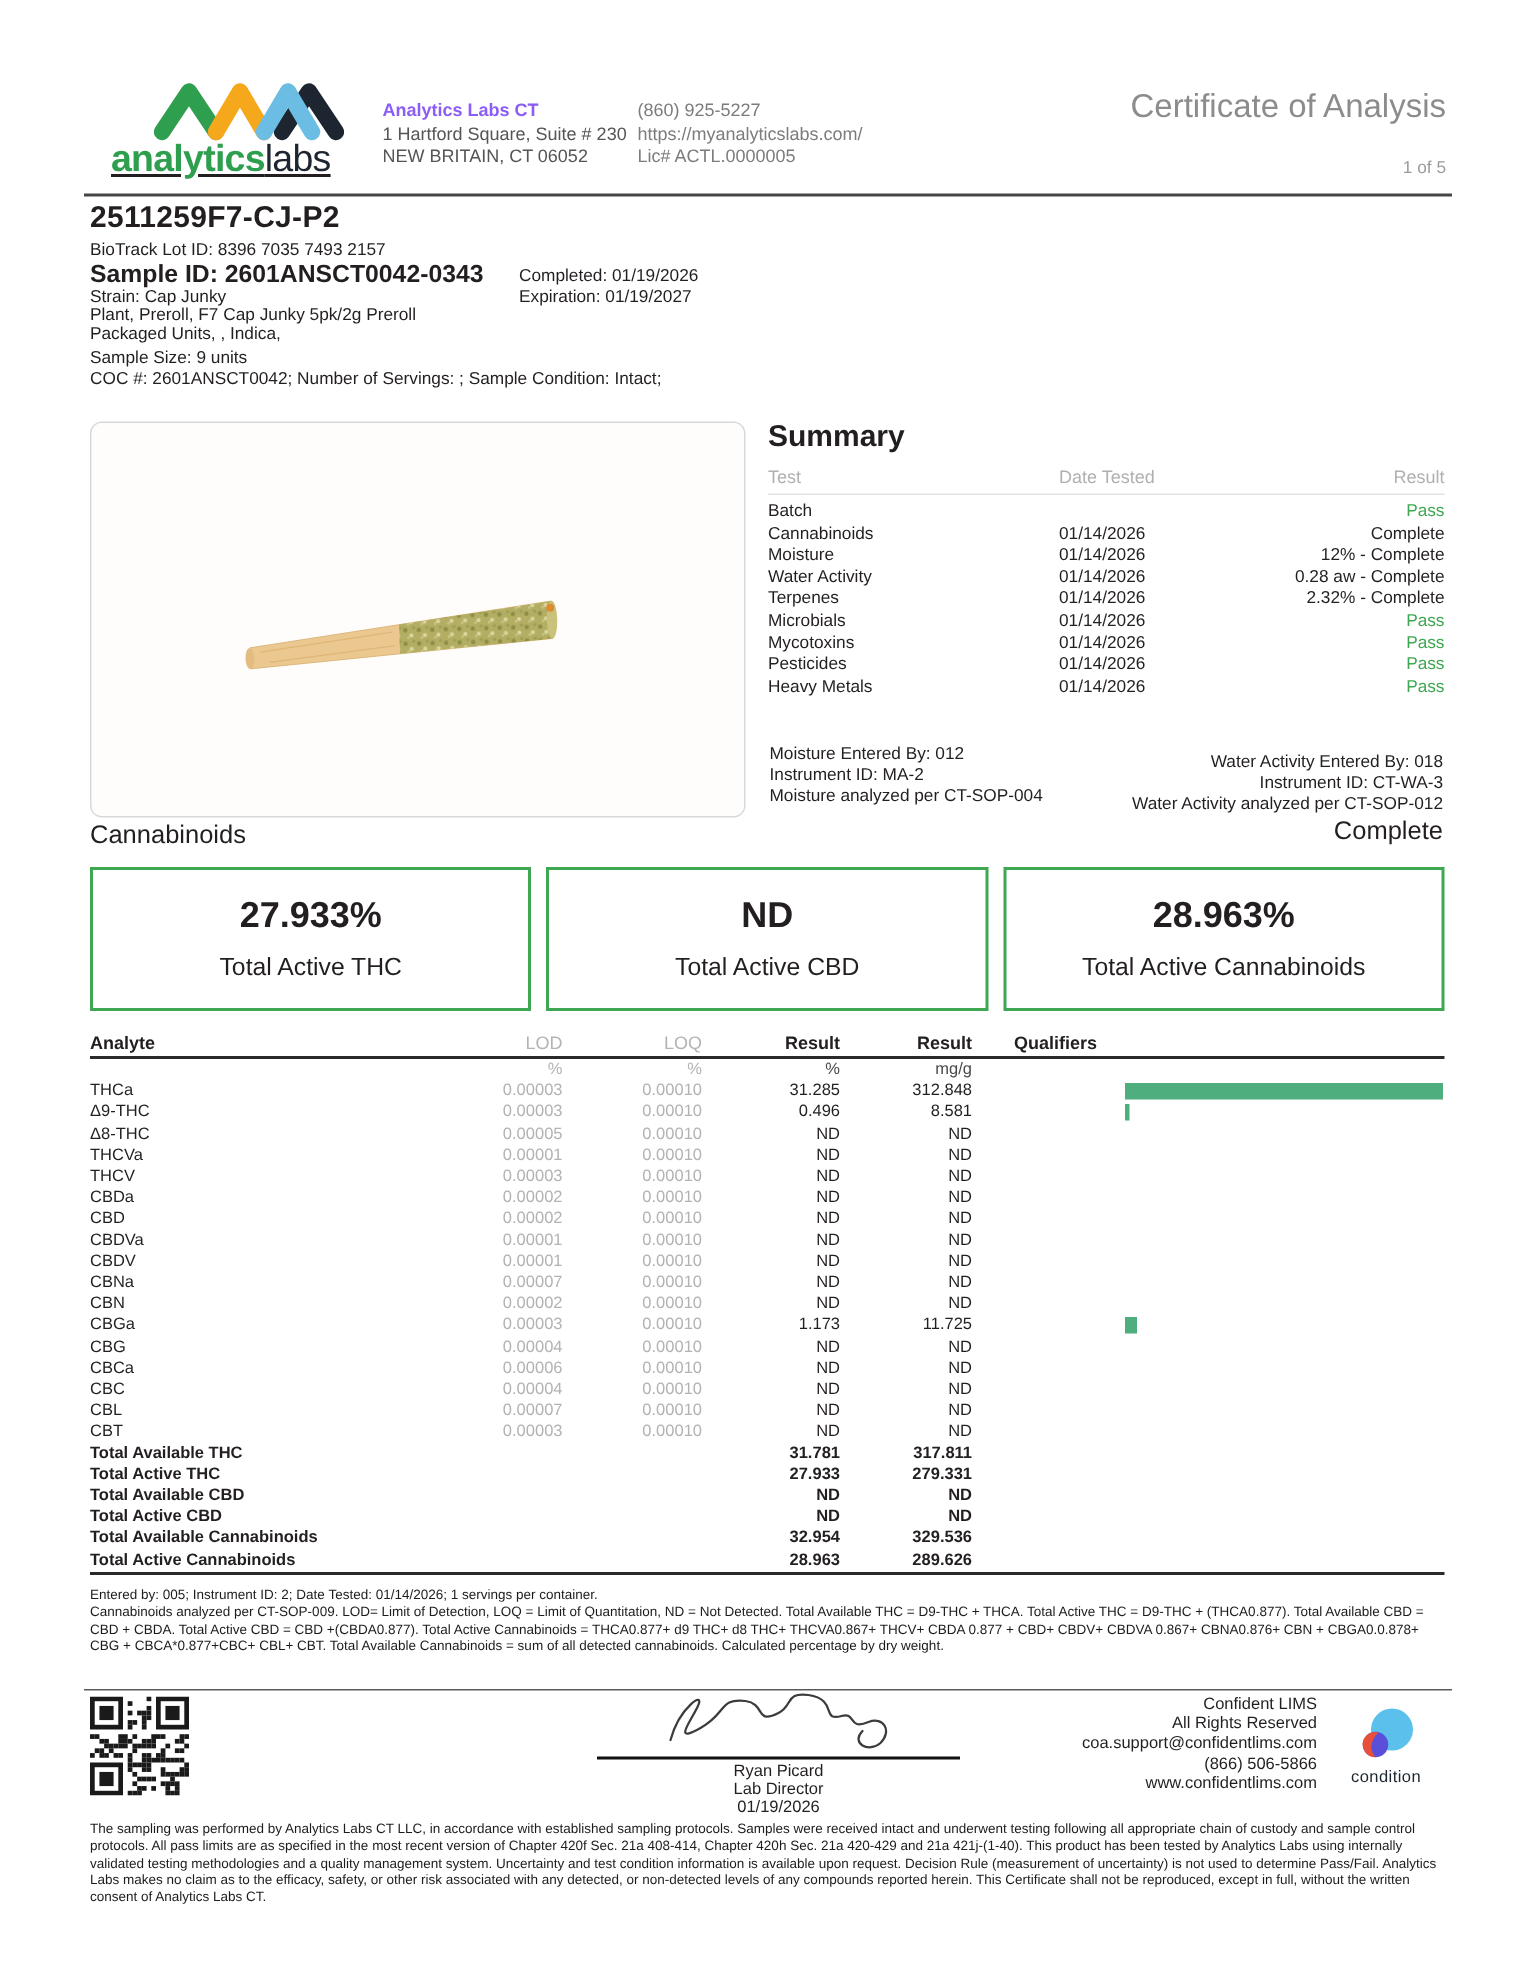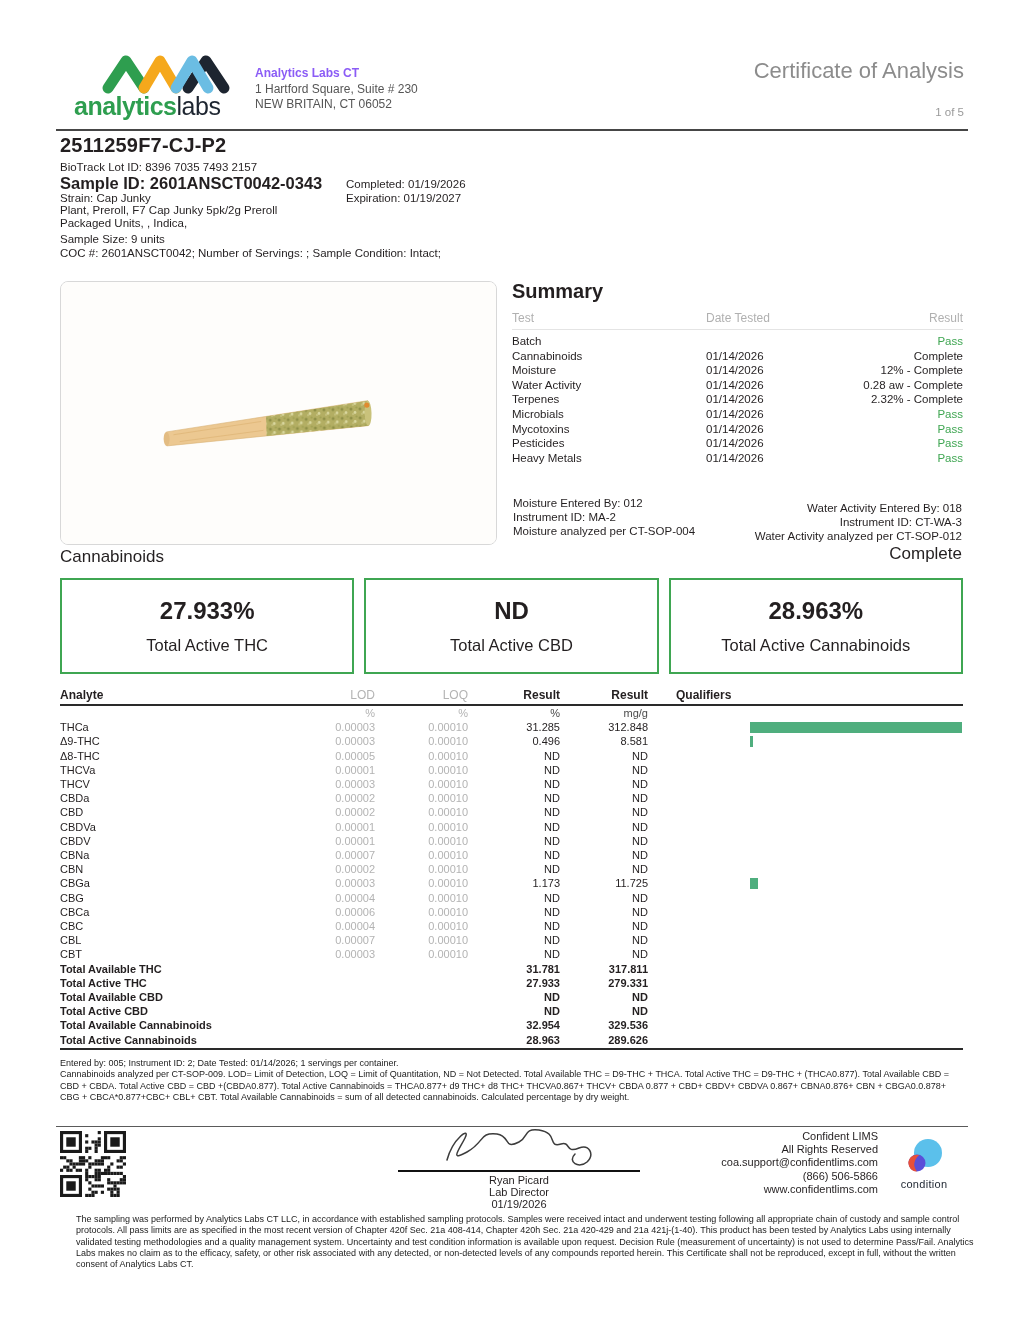--- a/index.html
+++ b/index.html
@@ -14,21 +14,21 @@
   .b { font-weight:bold; }
 
   
   #doc-title { right:60px; top:58px; font-size:22px; color:#8c8c8c; }
   #page-num  { right:60px; top:106px; font-size:11.5px; color:#9a9a9a; }
   #lab-info  { left:255px; top:66px; font-size:12px; line-height:15.5px; color:#555; }
   #lab-info .name { color:#8b5cf6; font-weight:bold; }
   #lab-contact { left:425px; top:66px; font-size:12px; line-height:15.5px; color:#7c7c7c; }
   #rule-top { left:56px; top:129px; width:912px; height:2px; background:#464646; }
   #logo { left:92px; top:52px; }
-  #logo-text { left:74px; top:92px; font-size:25px; letter-spacing:-0.5px; }
+  #logo-text { left:74px; top:92px; font-size:25px; letter-spacing:-0.5px;text-decoration:underline; }
   #logo-text .lg { color:#2e9e4f; font-weight:bold; }
   #logo-text .ll { color:#1d2530; }
 
   
   #batch-code { left:60px; top:134px; font-size:20px; font-weight:bold; letter-spacing:0.2px; }
   #biotrack   { left:60px; top:161px; font-size:11.5px; }
   #sample-id  { left:60px; top:174px; font-size:16.5px; font-weight:bold; }
   #dates      { left:330px; top:178px; font-size:11.5px; line-height:13.8px;margin-left:16px; }
   #strain-block { left:60px; top:192px; font-size:11.5px; line-height:12.4px; }
   #size-block { left:60px; top:232px; font-size:11.5px; line-height:14px; }
@@ -82,41 +82,46 @@
   
   #qr { left:60px; top:1131px; }
   #sig { left:398px; top:1124px; width:242px; text-align:center; }
   #sig-line { width:242px; height:2px; background:#111; margin:0 0 2px 0; }
   #sig .nm { font-size:11px; line-height:12px; }
   #confident-text { right:146px; top:1130px; text-align:right; font-size:11px; line-height:13.2px; }
   #confident-logo { left:896px; top:1138px; width:56px; text-align:center; }
   #confident-logo .ct { font-size:11px; color:#1d2530; letter-spacing:0.3px; }
 
   
-  #disclaimer { left:76px; top:1214px; width:905px; font-size:9px; line-height:11.3px; color:#1c1c1c; }
+  #disclaimer { left:60px; top:1214px; width:905px; font-size:9px; line-height:11.3px; color:#1c1c1c; }
 </style>
 </head>
 <body>
 
 <div class="page">
 
   <svg id="logo" class="abs" width="160" height="44" viewBox="0 0 160 44">
     <g fill="none" stroke-linecap="round" stroke-linejoin="round" stroke-width="11">
       <path d="M96,36 L114,9 L132,36" stroke="#1d2530"></path>
       <path d="M16,36 L34,9 L52,36" stroke="#2e9e4f"></path>
       <path d="M52,36 L68,9 L84,36" stroke="#f5a81c"></path>
       <path d="M84,36 L100,9 L116,36" stroke="#6bbde3"></path>
     </g>
   </svg>
   <div id="logo-text" class="abs"><span class="lg">analytics</span><span class="ll">labs</span></div>
 
   <div id="lab-info" class="abs">
     <div class="name">Analytics Labs CT</div>
     <div>1 Hartford Square, Suite # 230</div>
     <div>NEW BRITAIN, CT 06052</div>
+  </div>
+  <div id="lab-contact" class="abs">
+    <div>(860) 925-5227</div>
+    <div>https://myanalyticslabs.com/</div>
+    <div>Lic# ACTL.0000005</div>
   </div>
   <div id="doc-title" class="abs">Certificate of Analysis</div>
   <div id="page-num" class="abs">1 of 5</div>
   <div id="rule-top" class="abs"></div>
 
   <div id="batch-code" class="abs">2511259F7-CJ-P2</div>
   <div id="biotrack" class="abs">BioTrack Lot ID: 8396 7035 7493 2157</div>
   <div id="sample-id" class="abs">Sample ID: 2601ANSCT0042-0343</div>
   <div id="dates" class="abs">
     <div>Completed: 01/19/2026</div>

